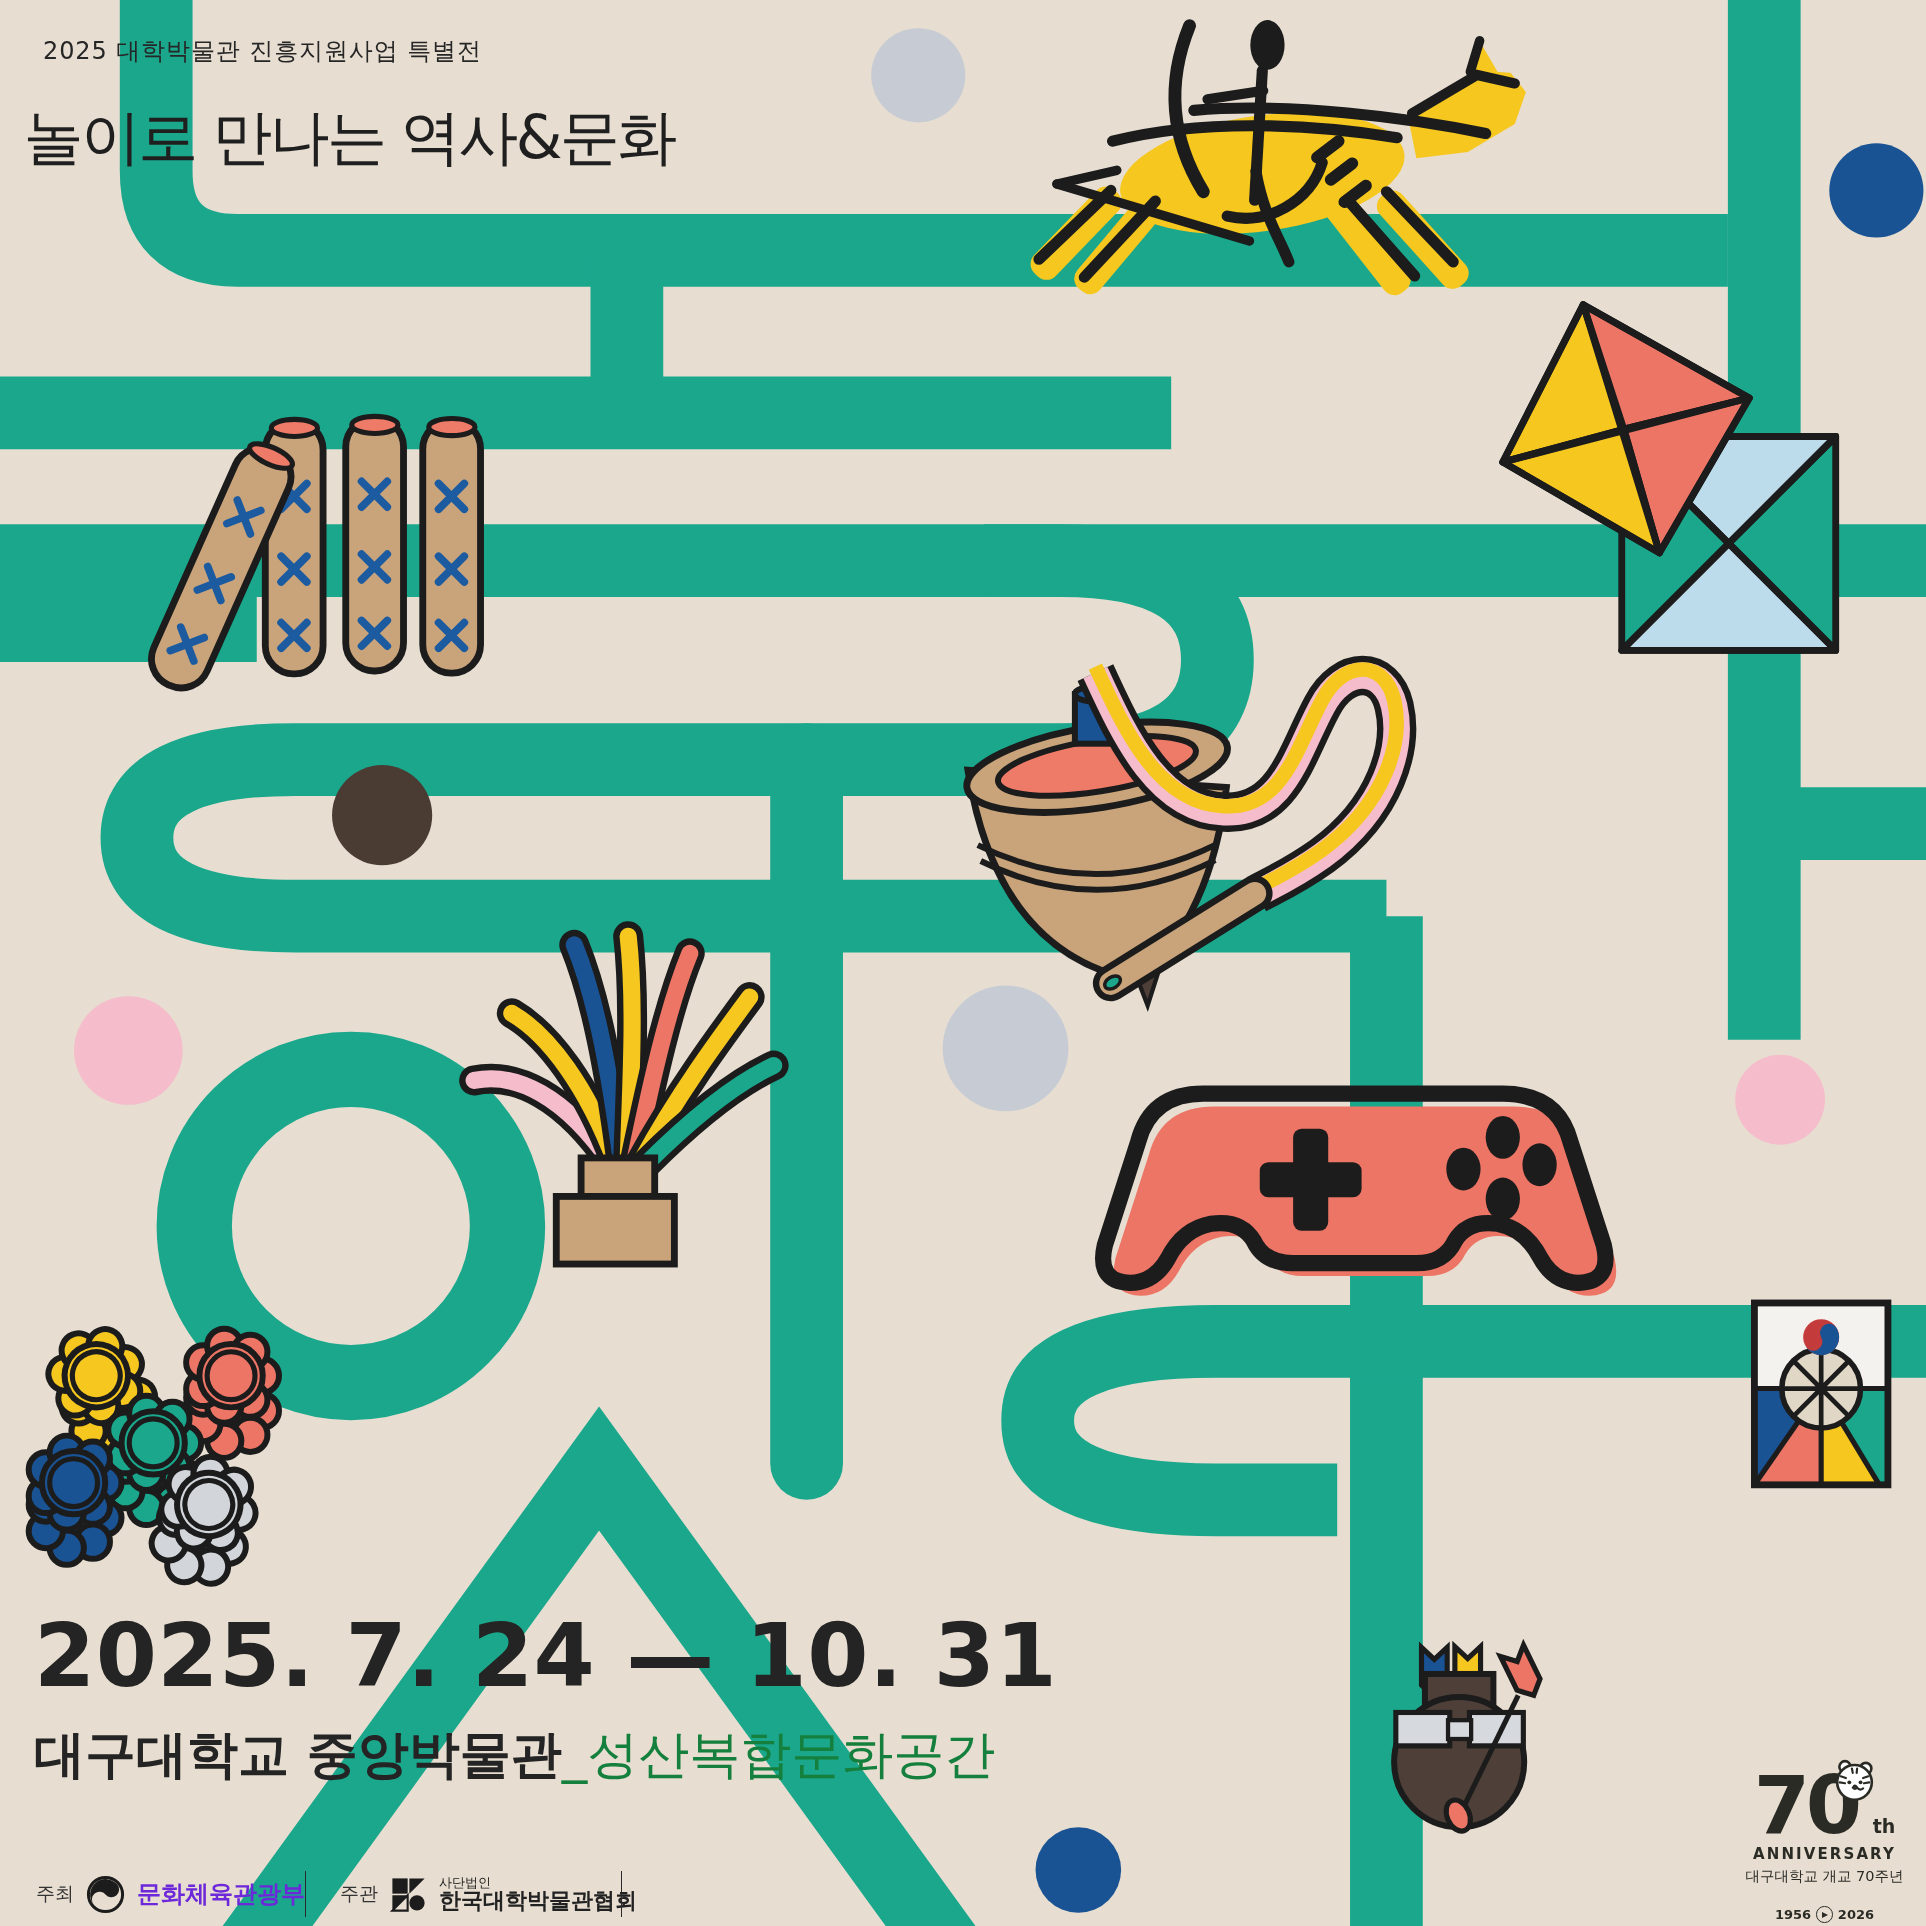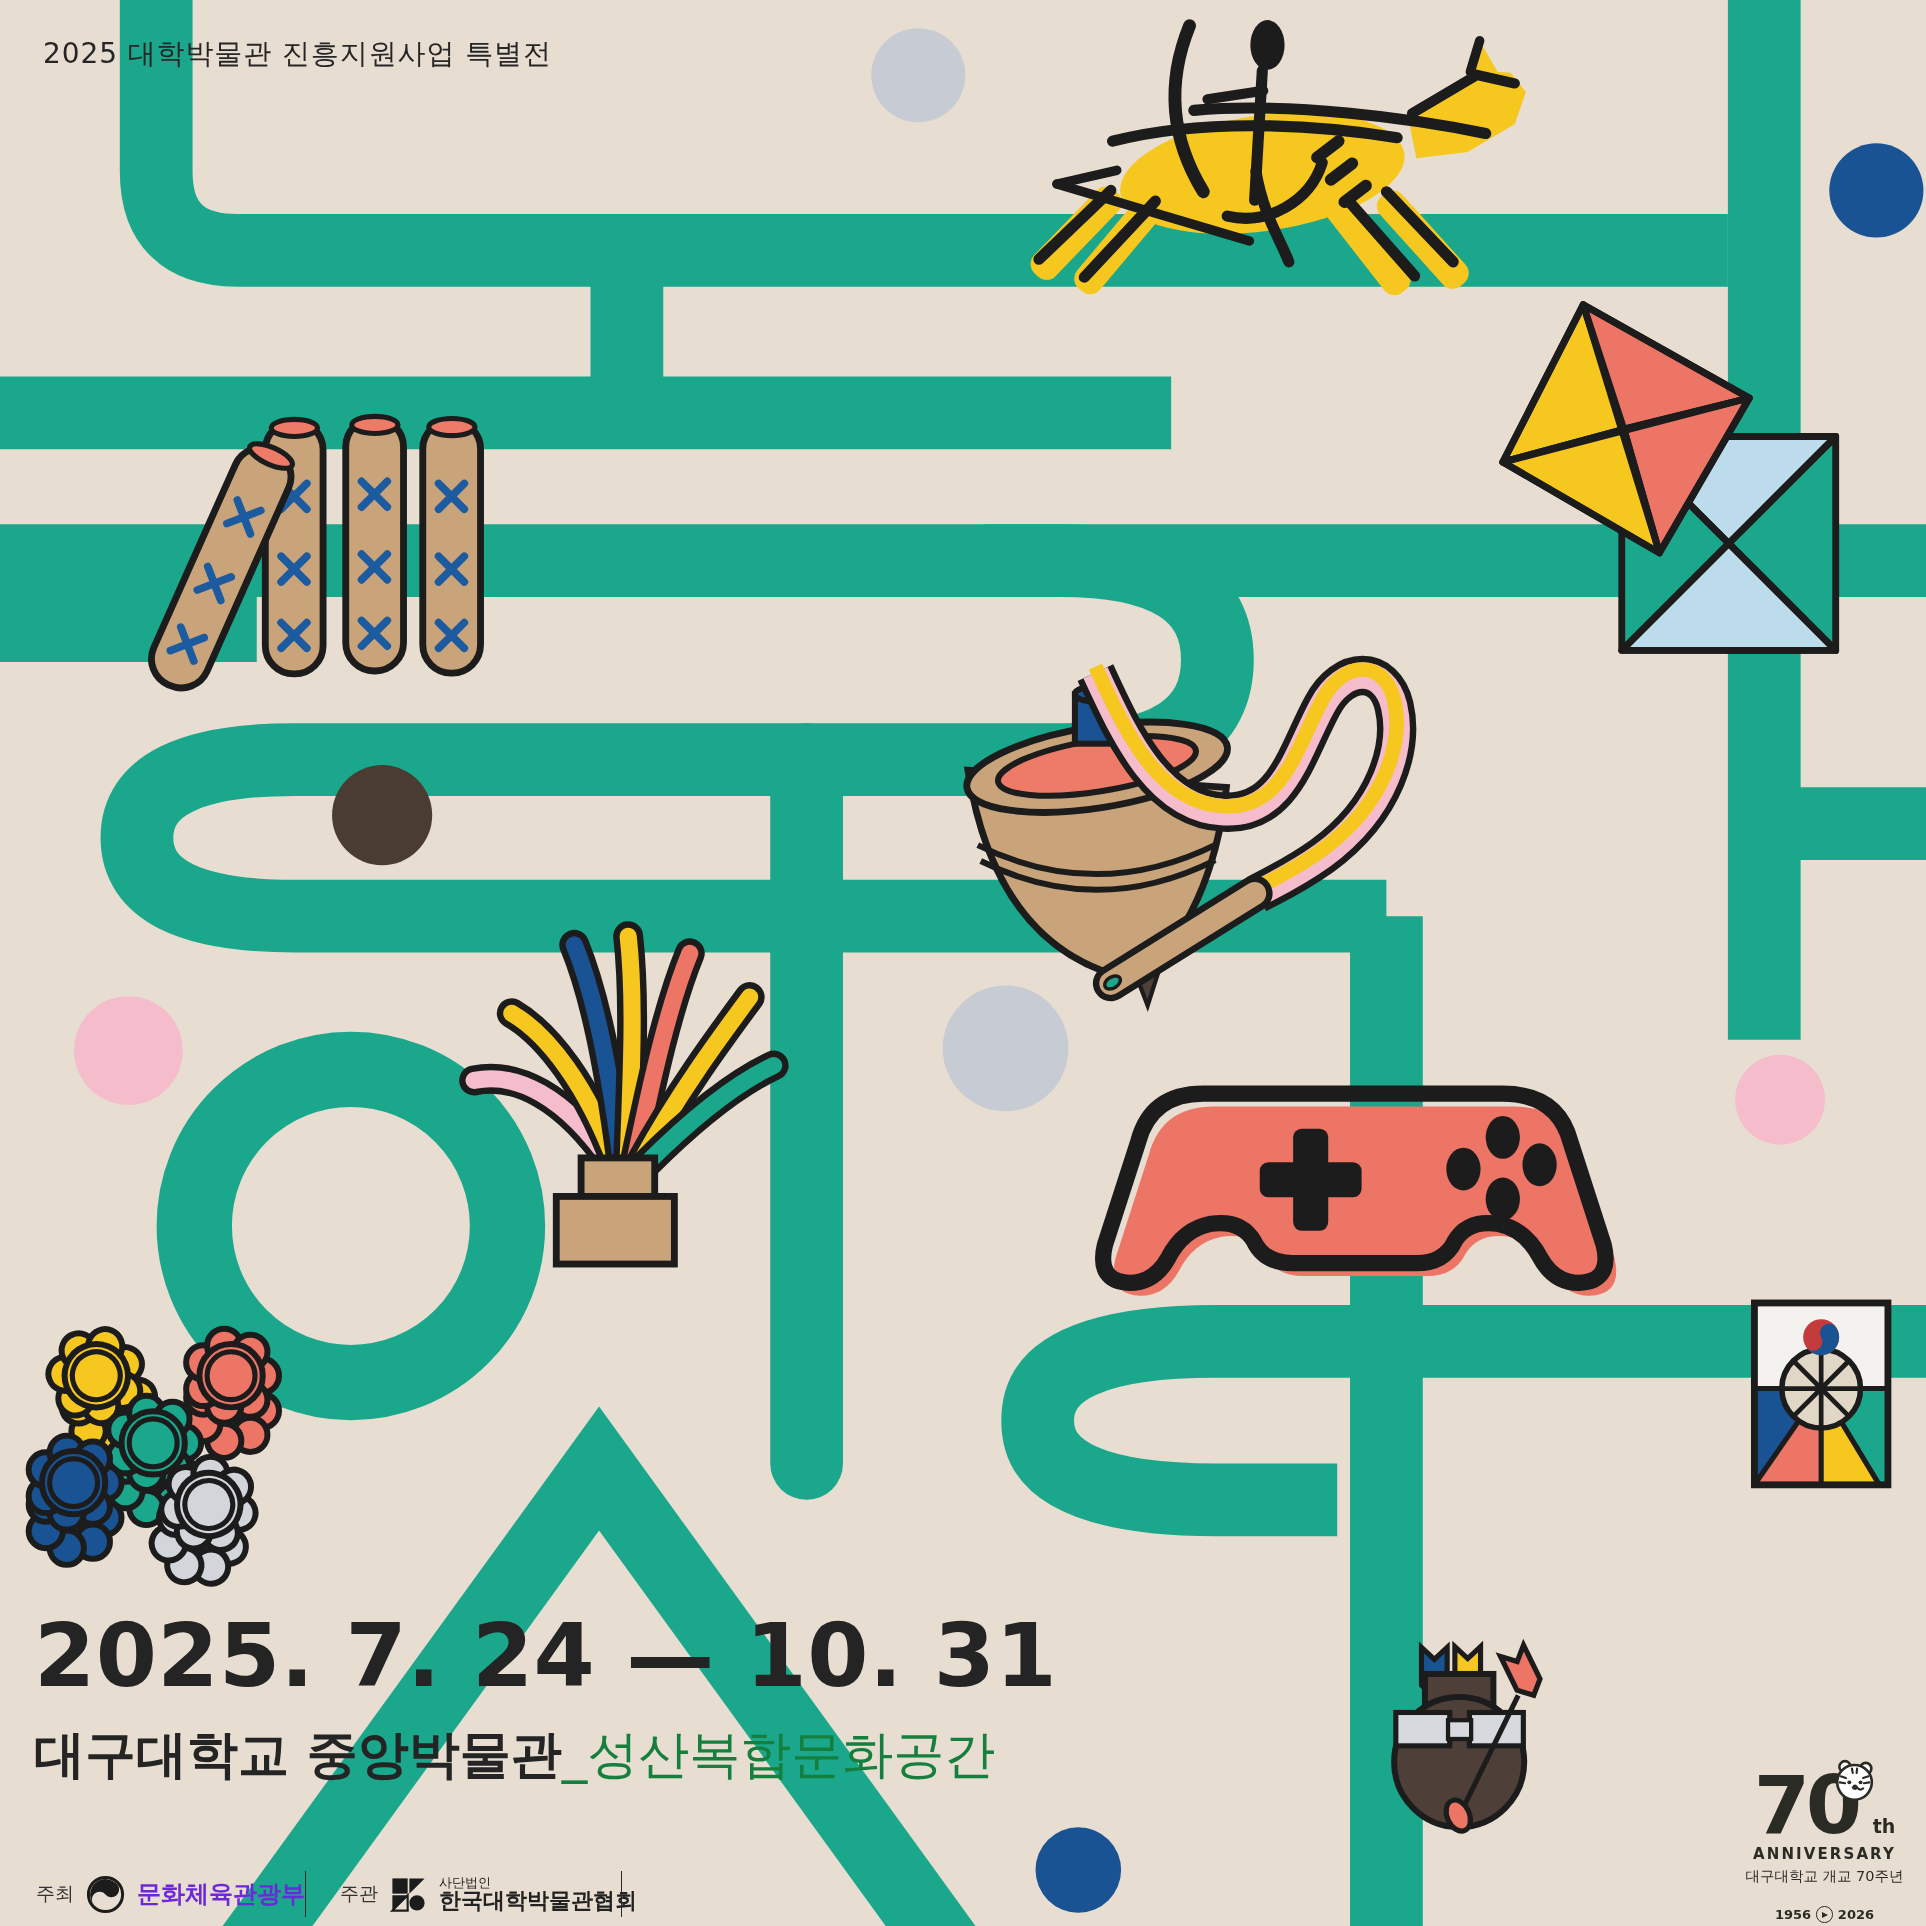--- a/index.html
+++ b/index.html
@@ -1,20 +1,20 @@
 <!DOCTYPE html>
 <html style="font-size:6.8px"><head>
 <meta charset="utf-8">
 <style>
   html,body{margin:0;padding:0;background:#e7ded1;}
   .poster{position:relative;width:1926px;height:1926px;background:#e7ded1;overflow:hidden;
           font-family:"DejaVu Sans","Liberation Sans",sans-serif;color:#242424;}
   .layer{position:absolute;left:0;top:0;}
   .txt{position:absolute;white-space:nowrap;}
-  #top-label{left:43px;top:35px;font-size:28px;font-weight:500;letter-spacing:0.9px;color:#262626;}
+  #top-label{left:43px;top:35px;font-size:24px;font-weight:500;letter-spacing:0.9px;color:#262626;}
   #main-title{left:23.5px;top:98px;font-size:60px;font-weight:400;letter-spacing:-2.6px;color:#1f1f1f;}
   #date-range{left:34px;top:1604px;font-size:88px;font-weight:800;letter-spacing:0.4px;color:#242424;}
   #venue{left:34px;top:1721px;font-size:51px;}
   #venue .b{font-weight:700;color:#242424;}
   #venue .l{font-weight:400;color:#15803d;}
   .foot-group{position:absolute;display:flex;align-items:center;gap:11px;height:56px;}
   .foot-label{font-size:19px;color:#333;font-weight:400;}
   .foot-name{font-size:24px;font-weight:700;color:#6d28d9;}
   .foot-col{display:flex;flex-direction:column;line-height:1.05;}
   .foot-small{font-size:13px;font-weight:500;color:#222;}
@@ -359,20 +359,21 @@
       <g transform="rotate(-26 3558 3908)">
         <polygon points="3528,3852 3558,3880 3588,3852 3588,3940 3558,3968 3528,3940" fill="#ec7565" stroke="#1c1c1c" stroke-width="12"></polygon>
       </g>
       <path d="M 3548 3962 L 3416 4232" stroke="#1c1c1c" stroke-width="12" fill="none"></path>
       <ellipse cx="3408" cy="4243" rx="26" ry="38" fill="#ec7565" stroke="#1c1c1c" stroke-width="12" transform="rotate(-24 3408 4243)"></ellipse>
     </g>
   </svg>
 
   <div class="txt" id="top-label">2025 대학박물관 진흥지원사업 특별전</div>
 
+  <div class="txt" id="main-title">놀이로 만나는 역사&amp;문화</div>
 
   <div class="txt" id="date-range">2025. 7. 24 — 10. 31</div>
 
   <div class="txt" id="venue">
     <span class="b">대구대학교 중앙박물관</span><span class="l">_성산복합문화공간</span>
   </div>
 
   <div class="foot-group" style="left:36px;top:1866px;">
     <span class="foot-label">주최</span>
     <svg width="41" height="41" viewBox="0 0 96 96">

